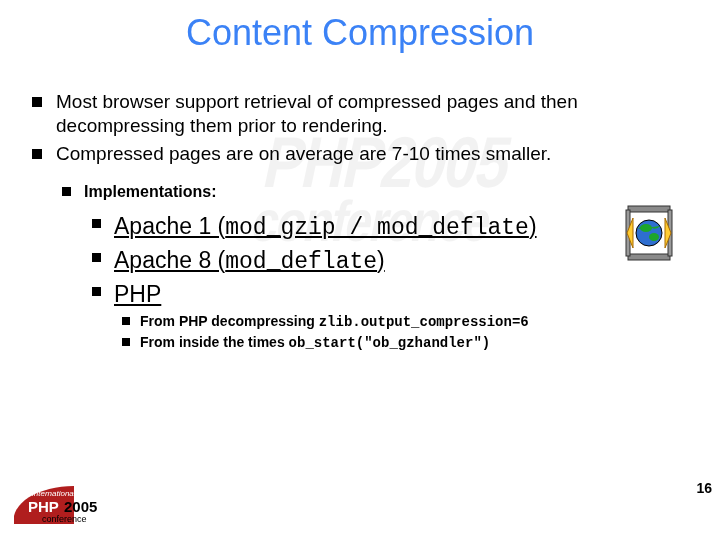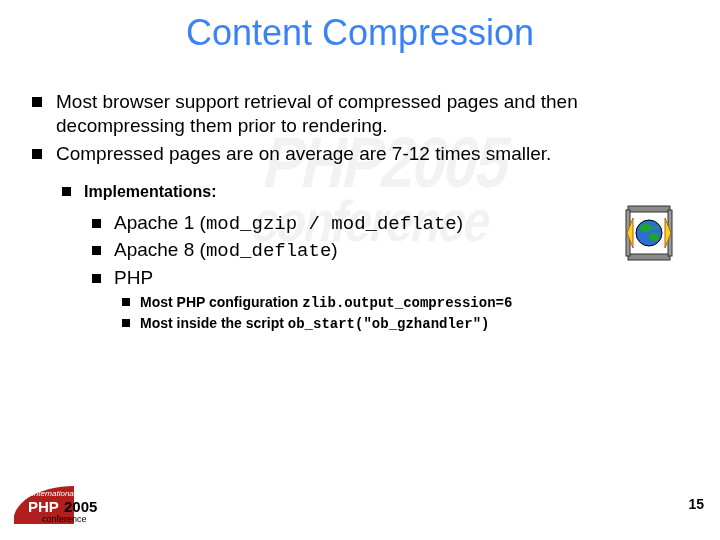--- a/index.html
+++ b/index.html
@@ -72,22 +72,23 @@
     content: "";
     position: absolute;
     left: 0;
     top: 6px;
     width: 9px;
     height: 9px;
     background: #000;
   }
   .b3 {
     list-style: none;
-    font-size: 19px;
+    font-size: 23px;
     margin: 2px 0 2px 60px;
+    text-decoration: underline;
   }
   .b3 > li {
     position: relative;
     padding-left: 22px;
     line-height: 1.4;
   }
   .b3 > li::before {
     content: "";
     position: absolute;
     left: 0;
@@ -122,24 +123,24 @@
     position: absolute;
     right: 46px;
     top: 150px;
     width: 50px;
     height: 58px;
   }
   .footer {
     position: absolute;
     bottom: 12px;
     left: 14px;
-    right: 16px;
+    right: 8px;
     display: flex;
     justify-content: space-between;
-    align-items: center;
+    align-items: flex-start;
   }
   .pagenum {
     font-size: 14px;
     font-weight: bold;
     color: #000;
   }
   .spacer { height: 20px; }
 </style>
 </head>
 <body>
@@ -147,43 +148,43 @@
 <div class="watermark">
   <div>PHP2005</div>
   <div>conference</div>
 </div>
 
 <h1 class="title">Content Compression</h1>
 
 <div class="content">
   <ul class="b1">
     <li>Most browser support retrieval of compressed pages and then decompressing them prior to rendering.</li>
-    <li>Compressed pages are on average are 7-12 times smaller.</li>
+    <li>Compressed pages are on average are 7-10 times smaller.</li>
   </ul>
 
   <ul class="b2">
     <li>Implementations:</li>
   </ul>
 
   <ul class="b3">
     <li>
       <span>Apache 1 (</span><span class="mono">mod_gzip / mod_deflate</span><span>)</span>
     </li>
     <li>
       <span>Apache 8 (</span><span class="mono">mod_deflate</span><span>)</span>
     </li>
     <li>PHP</li>
   </ul>
 
   <ul class="b4">
     <li>
-      <span>Most PHP configuration  </span><span class="mono-b">zlib.output_compression=6</span>
-    </li>
-    <li>
-      <span>Most inside the script </span><span class="mono-b">ob_start("ob_gzhandler")</span>
+      <span>From PHP decompressing  </span><span class="mono-b">zlib.output_compression=6</span>
+    </li>
+    <li>
+      <span>From inside the times </span><span class="mono-b">ob_start("ob_gzhandler")</span>
     </li>
   </ul>
 
   <div class="spacer"></div>
 
 
   <div class="clip">
     <svg viewBox="0 0 50 58" width="50" height="58">
       <rect x="4" y="2" width="42" height="6" fill="#8a8a8a" stroke="#333"></rect>
       <rect x="4" y="50" width="42" height="6" fill="#8a8a8a" stroke="#333"></rect>
@@ -202,14 +203,14 @@
 <div class="footer">
   <div>
     <svg width="110" height="44" viewBox="0 0 110 44">
       <path d="M0,44 A60,34 0 0 1 60,6 L60,44 Z" fill="#b01e1e"></path>
       <text x="18" y="16" font-family="Arial" font-size="8" font-style="italic" fill="#fff">international</text>
       <text x="14" y="32" font-family="Arial Black, Arial" font-size="15" font-weight="900" fill="#fff">PHP</text>
       <text x="50" y="32" font-family="Arial Black, Arial" font-size="15" font-weight="900" fill="#000">2005</text>
       <text x="28" y="42" font-family="Arial" font-size="9" fill="#000">conference</text>
     </svg>
   </div>
-  <div class="pagenum">15</div>
+  <div class="pagenum">16</div>
 </div>
 
 </body></html>

